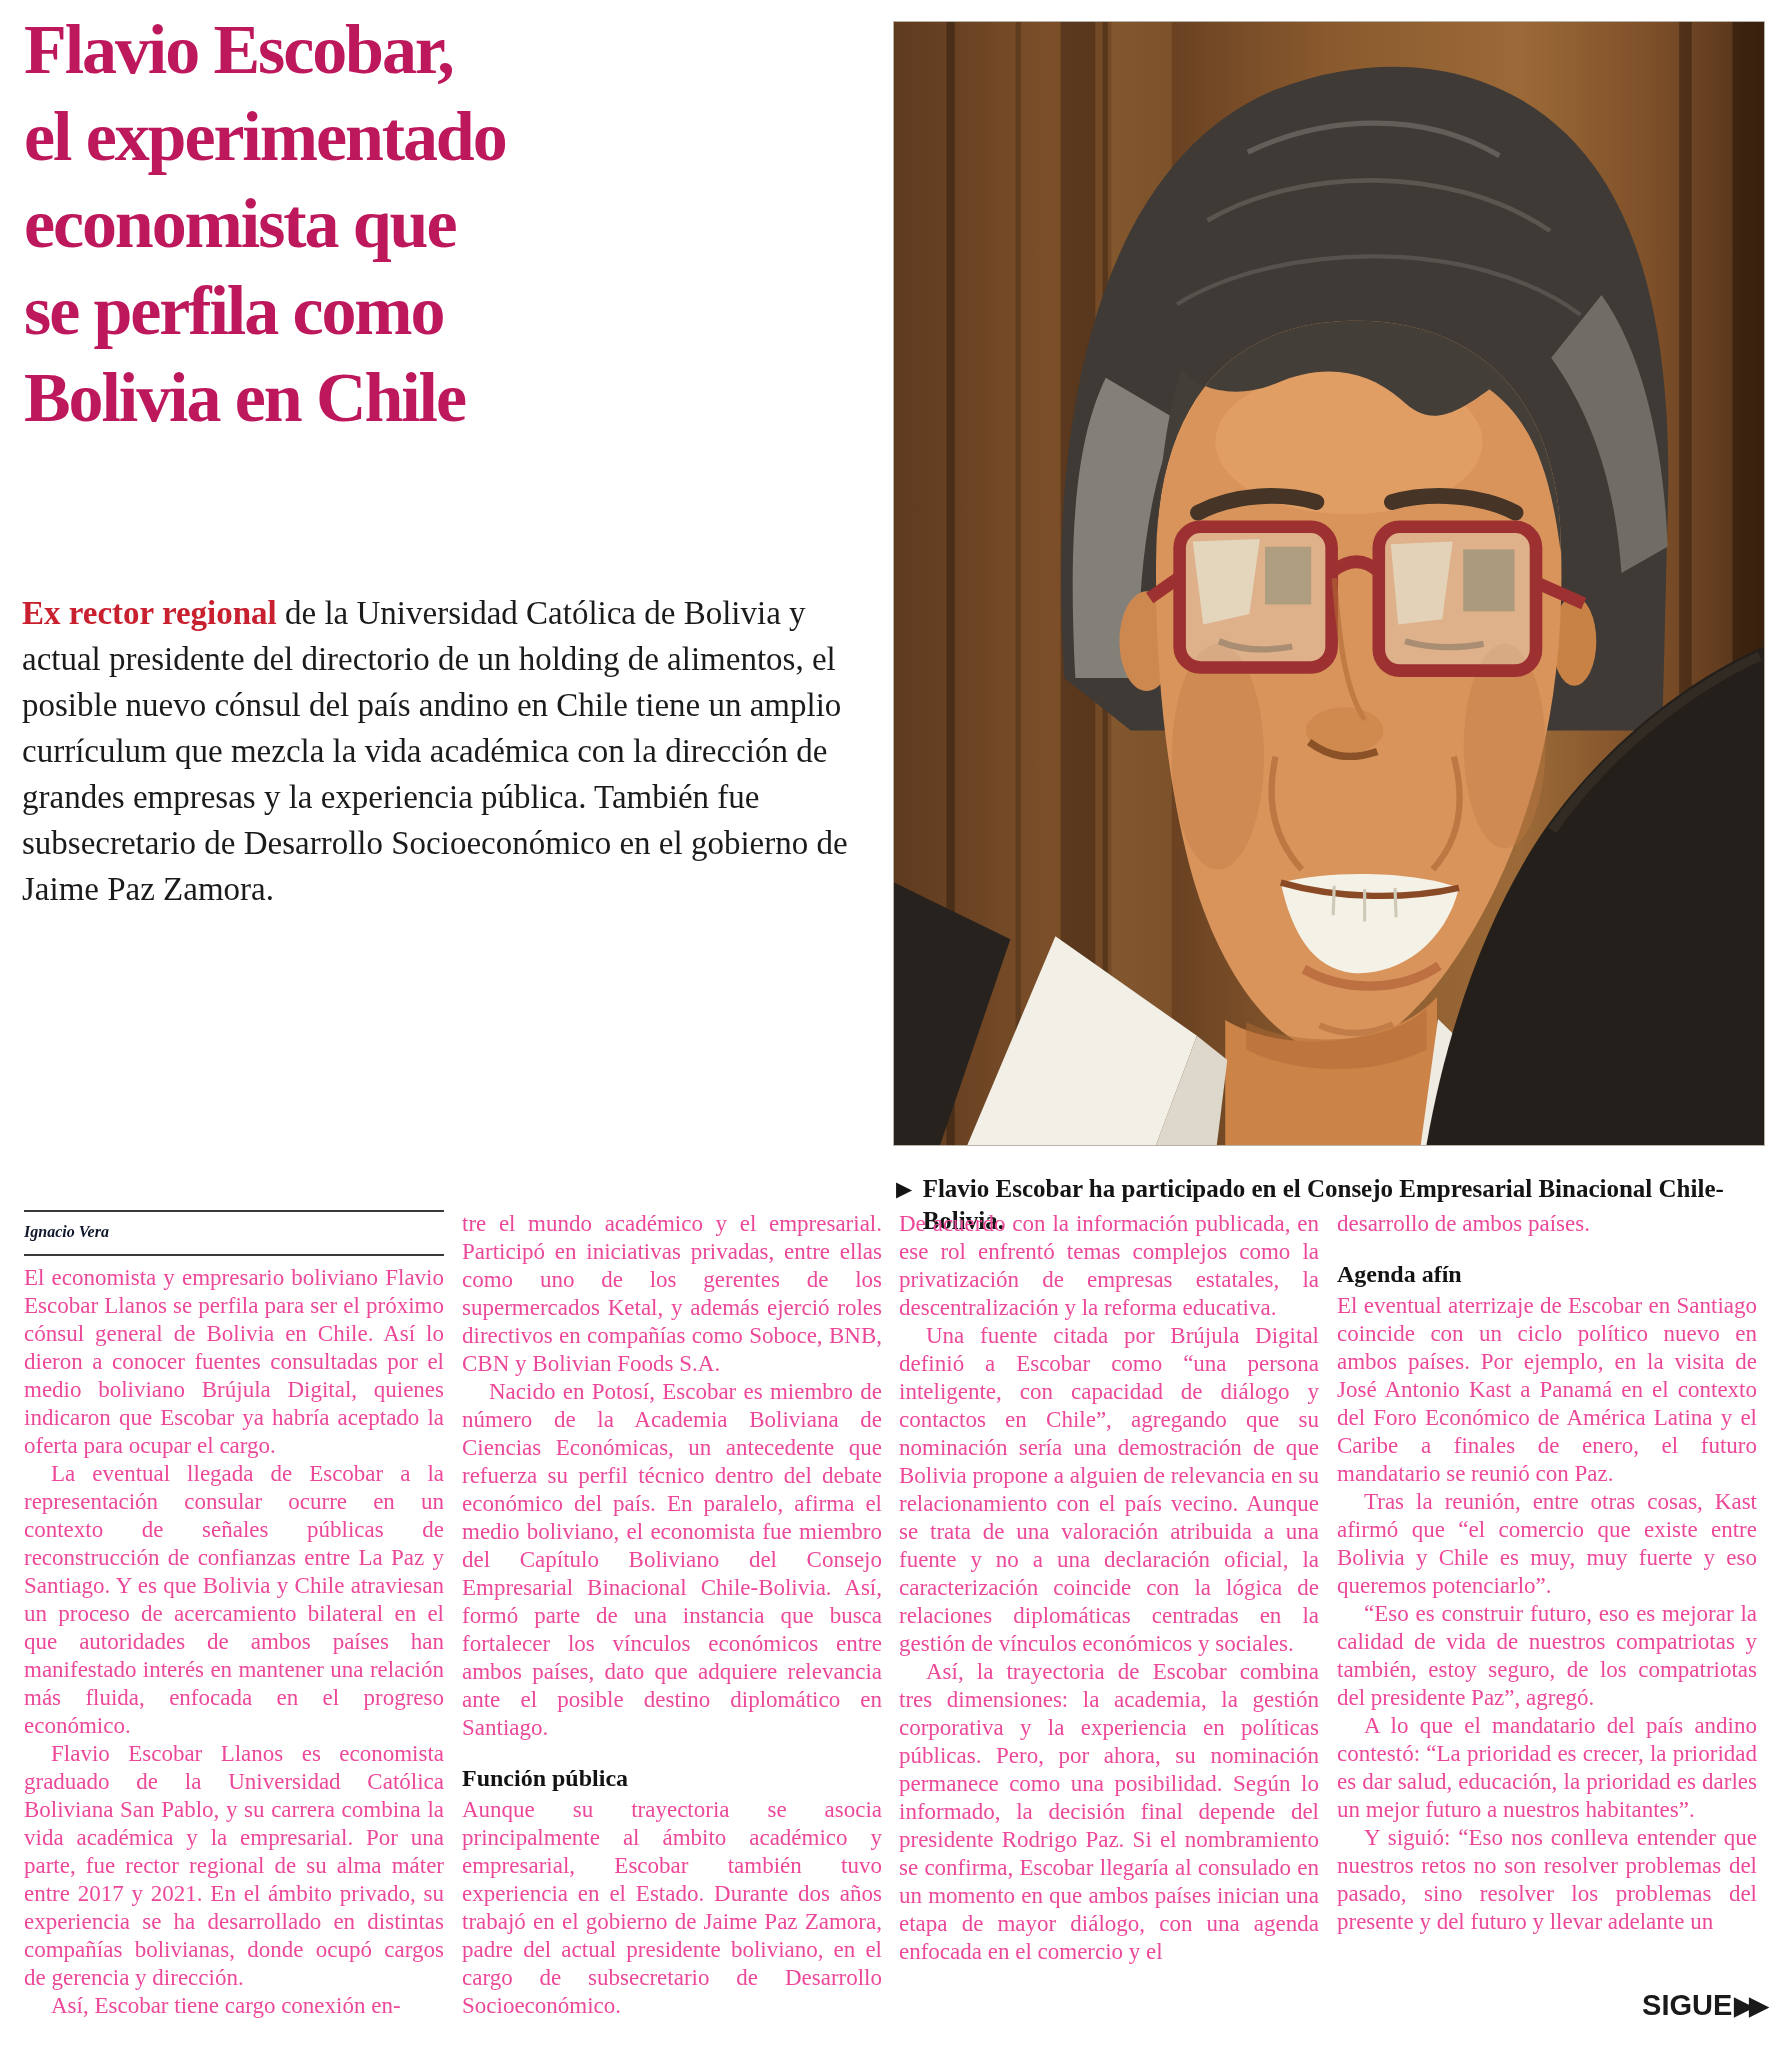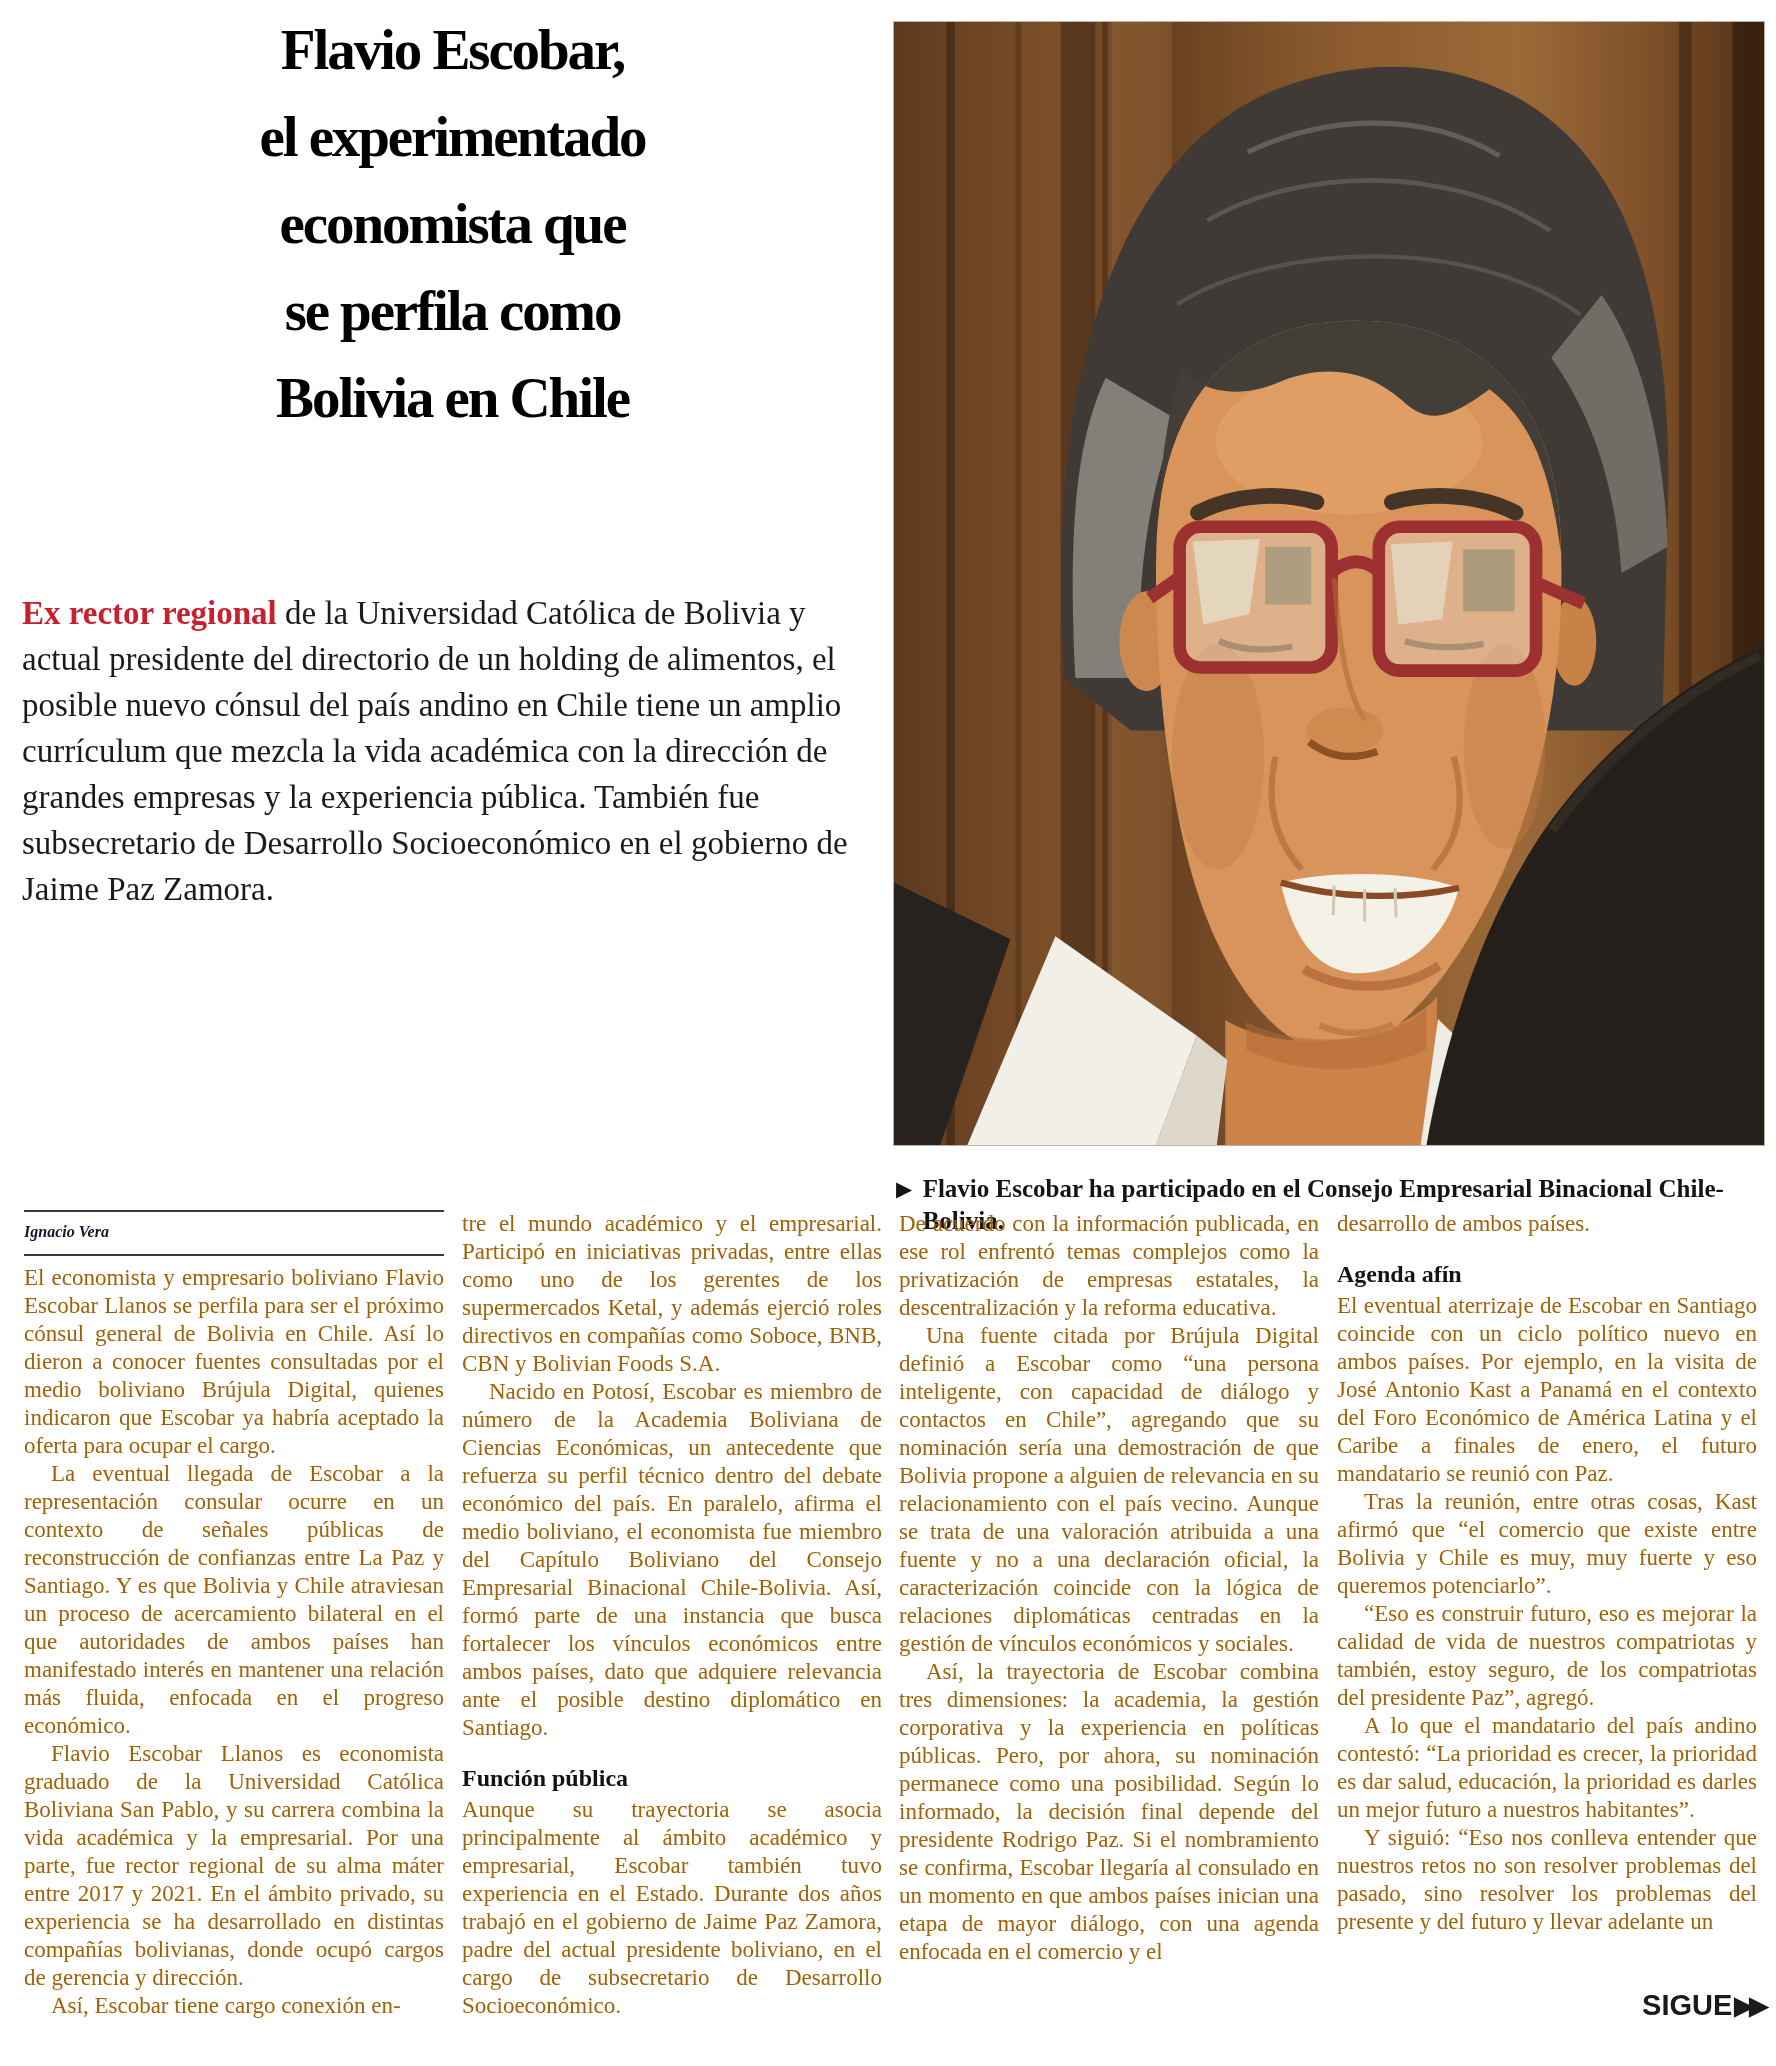--- a/index.html
+++ b/index.html
@@ -9,24 +9,23 @@
     background:#ffffff;
     font-family:"Liberation Serif", serif;
     color:#1d1d1d;
     overflow:hidden;
   }
   
   .headline{
     position:absolute;left:24px;top:6.3px;width:857px;
     margin:0;
     font-weight:bold;
-    font-size:57px;line-height:87px;
+    font-size:70px;line-height:87px;
     letter-spacing:-2.1px;
-    color:#000000;
-    text-align:center;
+    color:#be185d;
   }
   .headline span{display:block;}
   
   .lede{
     position:absolute;left:22px;top:590px;width:862px;
     margin:0;
     font-size:33px;line-height:46px;
     color:#1b1b1b;
   }
   .lede .lead-in{font-weight:bold;}
@@ -58,21 +57,21 @@
     padding:8.4px 0 9.5px 0;
     margin:0 0 8.4px 0;
     font-size:16px;line-height:24px;
     font-weight:bold;font-style:italic;color:#0f172a;
   }
   .para{
     margin:0;
     font-size:23px;line-height:28px;
     text-align:justify;
     hyphens:auto;-webkit-hyphens:auto;
-    color:#a16207;
+    color:#ec4899;
   }
   .para.indent{text-indent:27px;}
   .subhead{
     margin:23px 0 4.2px 0;
     font-size:24px;line-height:27px;
     font-weight:bold;color:#131313;
   }
   
   .sigue{
     position:absolute;top:1989px;right:11.6px;

